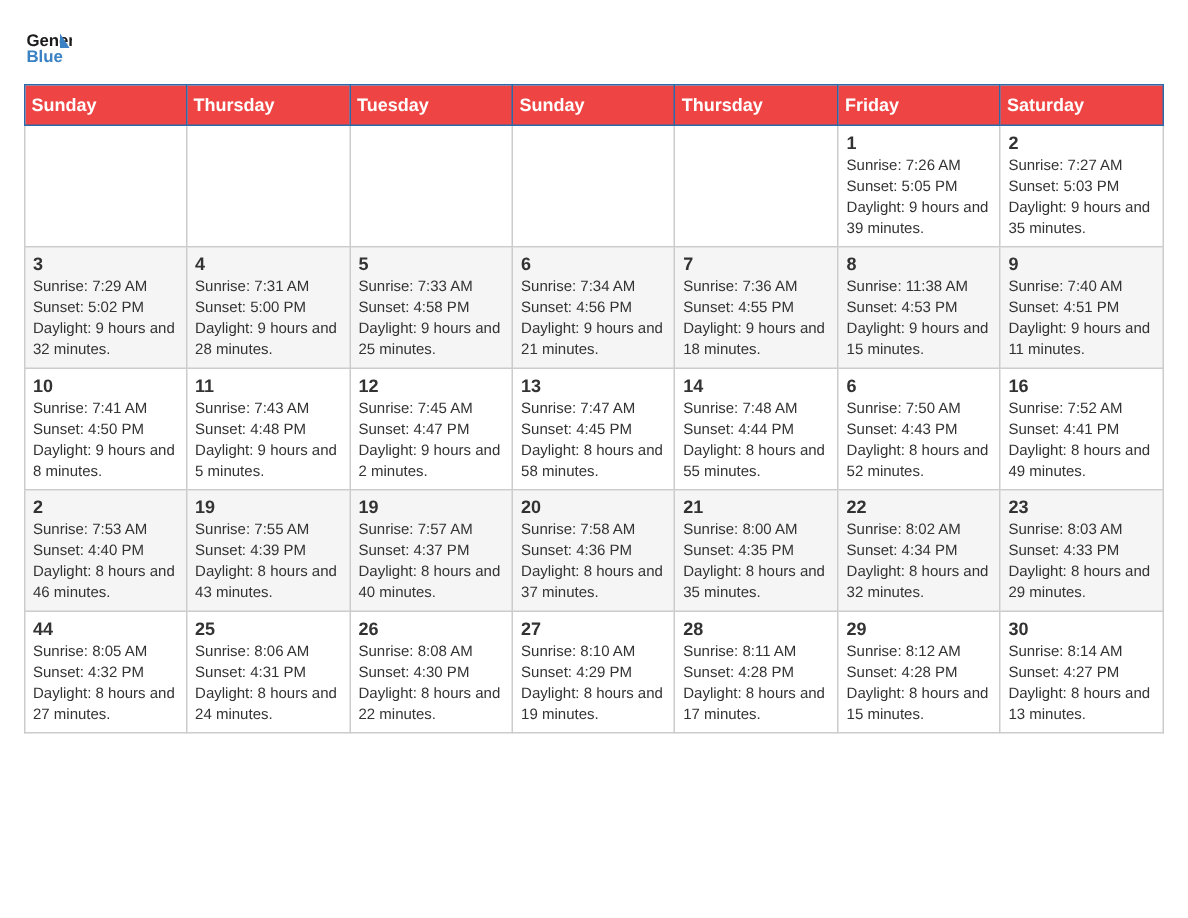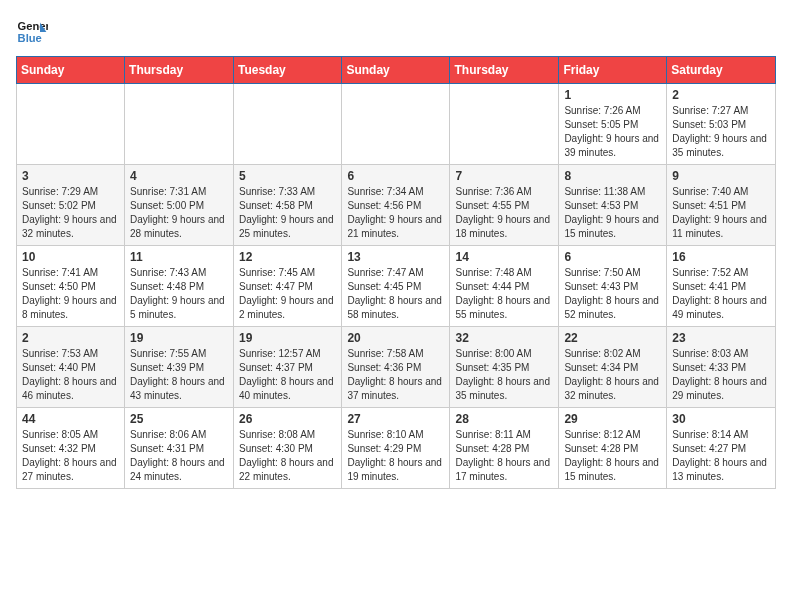--- a/index.html
+++ b/index.html
@@ -223,32 +223,32 @@
 Daylight: 8 hours and 46 minutes.</div>
         </td>
         <td>
           <span class="day-number">19</span>
           <div class="day-info">Sunrise: 7:55 AM
 Sunset: 4:39 PM
 Daylight: 8 hours and 43 minutes.</div>
         </td>
         <td>
           <span class="day-number">19</span>
-          <div class="day-info">Sunrise: 12:57 AM
+          <div class="day-info">Sunrise: 7:57 AM
 Sunset: 4:37 PM
 Daylight: 8 hours and 40 minutes.</div>
         </td>
         <td>
           <span class="day-number">20</span>
           <div class="day-info">Sunrise: 7:58 AM
 Sunset: 4:36 PM
 Daylight: 8 hours and 37 minutes.</div>
         </td>
         <td>
-          <span class="day-number">32</span>
+          <span class="day-number">21</span>
           <div class="day-info">Sunrise: 8:00 AM
 Sunset: 4:35 PM
 Daylight: 8 hours and 35 minutes.</div>
         </td>
         <td>
           <span class="day-number">22</span>
           <div class="day-info">Sunrise: 8:02 AM
 Sunset: 4:34 PM
 Daylight: 8 hours and 32 minutes.</div>
         </td>

